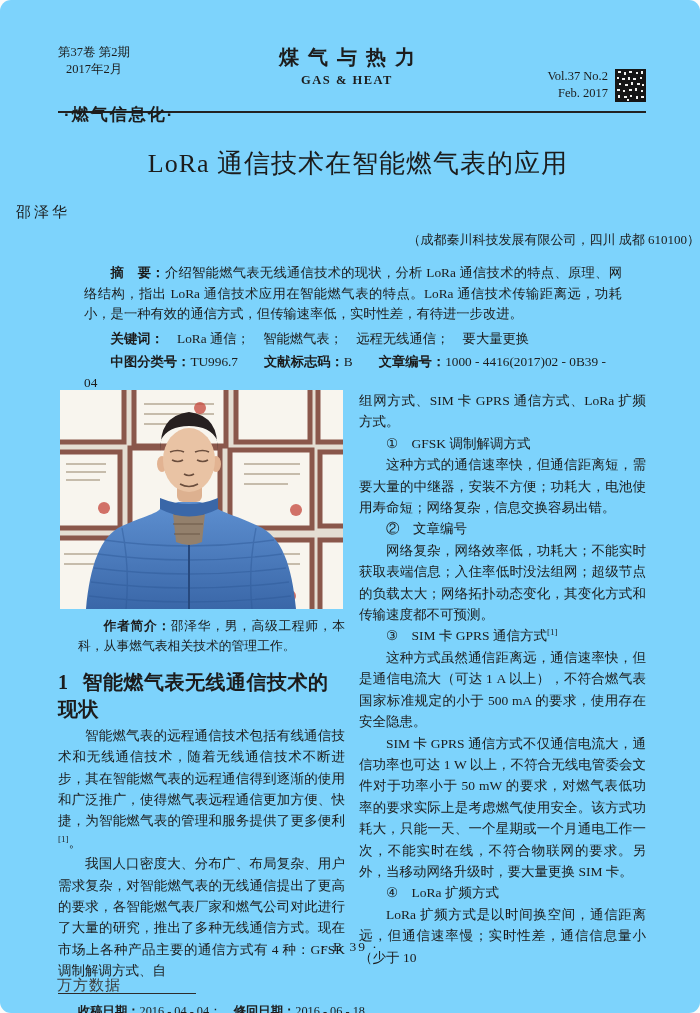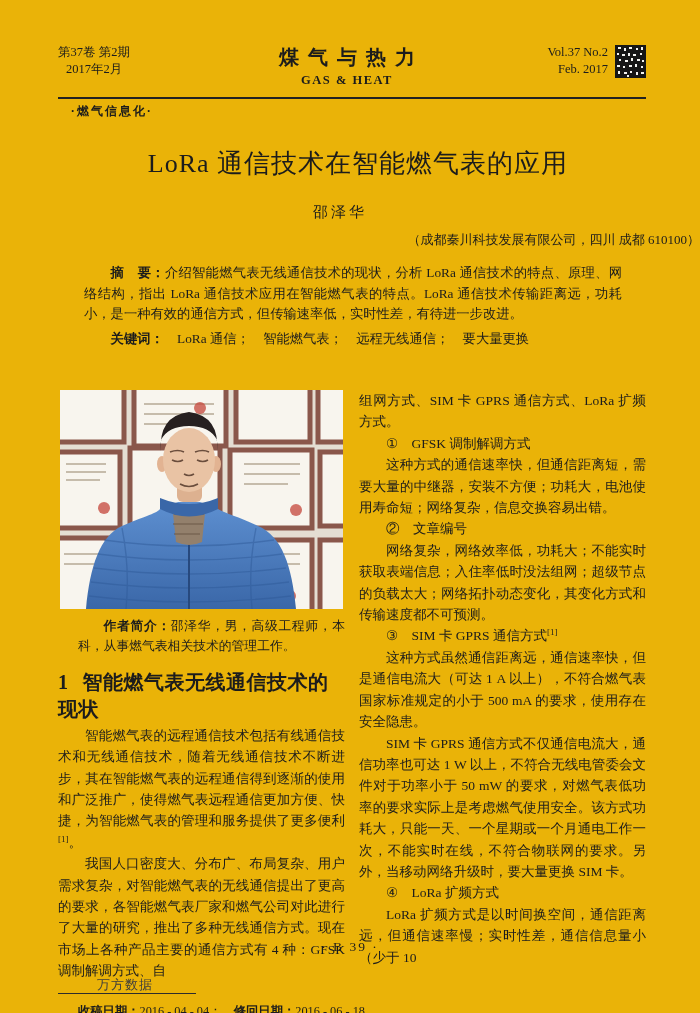--- a/index.html
+++ b/index.html
@@ -1,38 +1,38 @@
 <!DOCTYPE html>
 <html><head>
 <meta charset="utf-8">
 <style>
   html,body{margin:0;padding:0;}
   body{width:700px;height:1013px;position:relative;background:#fbfbfa;color:#1c1c1c;
        font-family:"Liberation Serif","DejaVu Serif",serif;}
-  .page{position:absolute;inset:0;background:#eab308;overflow:hidden;}
+  .page{position:absolute;inset:0;background:#7dd3fc;overflow:hidden;border-radius:11px;}
   .sans{font-family:"Liberation Sans","DejaVu Sans",sans-serif;}
 
   
   .jheader{position:absolute;top:44px;left:58px;width:588px;display:flex;align-items:flex-start;
            border-bottom:2.5px solid #222;padding-bottom:9px;}
   .jh-left{width:140px;font-size:12.5px;line-height:17px;}
   .jh-center{flex:1;text-align:center;}
   .jh-cn{font-size:20px;font-weight:700;letter-spacing:9px;margin-left:9px;}
   .jh-en{font-size:12.5px;font-weight:700;letter-spacing:1.5px;margin-top:2px;}
-  .jh-right{width:150px;display:flex;justify-content:flex-end;gap:7px;}
+  .jh-right{width:150px;display:flex;justify-content:flex-end;gap:7px;margin-top:24px;}
   .jh-vol{font-size:12.5px;line-height:17px;text-align:right;white-space:nowrap;}
   .qr{width:31px;height:33px;display:block;margin-top:1px;}
 
   
-  .coltag{position:absolute;top:103px;left:71px;font-size:12px;font-weight:700;letter-spacing:2px;}
+  .coltag{position:absolute;top:103px;left:64px;font-size:17px;font-weight:700;letter-spacing:2px;}
 
   
   .title{position:absolute;top:146px;left:8px;width:700px;text-align:center;
          font-size:26px;font-weight:500;letter-spacing:1px;}
-  .author{position:absolute;top:203px;left:0;width:680px;text-align:center;
+  .author{position:absolute;top:203px;left:16px;width:680px;
           font-size:15px;letter-spacing:3px;}
   .affil{position:absolute;top:231px;left:0;width:700px;text-align:right;font-size:13px;}
 
   .front{position:absolute;top:263px;left:84px;width:538px;}
   .abs-p{margin:0;font-size:13.3px;line-height:20.6px;text-align:justify;text-indent:2em;}
   .b-label{font-weight:700;font-family:"Liberation Sans","DejaVu Sans",sans-serif;}
   .kw-p{margin:4px 0 0 0;font-size:13.3px;line-height:20.6px;text-indent:2em;}
   .meta-p{margin:3px 0 0 0;font-size:13.3px;line-height:20.6px;text-indent:2em;}
   .meta-gap{display:inline-block;width:26px;}
 
@@ -49,21 +49,21 @@
   .sec-h{margin:10px 0 2px 0;font-size:20px;font-weight:700;letter-spacing:.5px;}
   .sec-h .sec-no{margin-right:14px;}
 
   .footnote{margin-top:11px;}
   .fn-rule{width:138px;border-top:1.5px solid #2c2c2c;margin-bottom:9px;}
   .fn-text{font-size:12.3px;padding-left:20px;white-space:nowrap;}
 
   
   .pagenum{position:absolute;top:939px;left:0;width:700px;text-align:center;
            font-size:13.5px;letter-spacing:2px;}
-  .watermark{position:absolute;top:976px;left:57px;font-size:13px;color:#3d3d3d;letter-spacing:1px;margin-left:40px;}
+  .watermark{position:absolute;top:976px;left:57px;font-size:15px;color:#3d3d3d;letter-spacing:1px;}
 </style>
 </head>
 <body>
 
 <div class="page">
 
   <div class="jheader">
     <div class="jh-left">
       <div>第37卷 第2期</div>
       <div style="padding-left:8px;">2017年2月</div>
@@ -113,20 +113,21 @@
 
   <div class="coltag sans">·燃气信息化·</div>
 
   <h1 class="title" style="margin:0;">LoRa 通信技术在智能燃气表的应用</h1>
   <div class="author">邵泽华</div>
   <div class="affil">（成都秦川科技发展有限公司，四川 成都 610100）</div>
 
   <div class="front">
     <p class="abs-p"><span class="b-label">摘　要：</span><span>介绍智能燃气表无线通信技术的现状，分析 LoRa 通信技术的特点、原理、网络结构，指出 LoRa 通信技术应用在智能燃气表的特点。LoRa 通信技术传输距离远，功耗小，是一种有效的通信方式，但传输速率低，实时性差，有待进一步改进。</span></p>
     <p class="kw-p"><span class="b-label">关键词：</span>　<span>LoRa 通信；　智能燃气表；　远程无线通信；　要大量更换</span></p>
+    <p class="meta-p"><span class="b-label">中图分类号：</span><span>TU996.7</span><span class="meta-gap"></span><span class="b-label">文献标志码：</span><span>B</span><span class="meta-gap"></span><span class="b-label">文章编号：</span><span>1000 - 4416(2017)02 - 0B39 - 04</span></p>
   </div>
 
   <div class="columns">
 
     <div class="col">
 
       <svg class="photo" width="283" height="219" viewBox="0 0 283 219" aria-hidden="true">
         <rect width="283" height="219" fill="#e4ddd2"></rect>
 
         <g stroke="#8a574b" stroke-width="5" fill="#f8f5ee">

